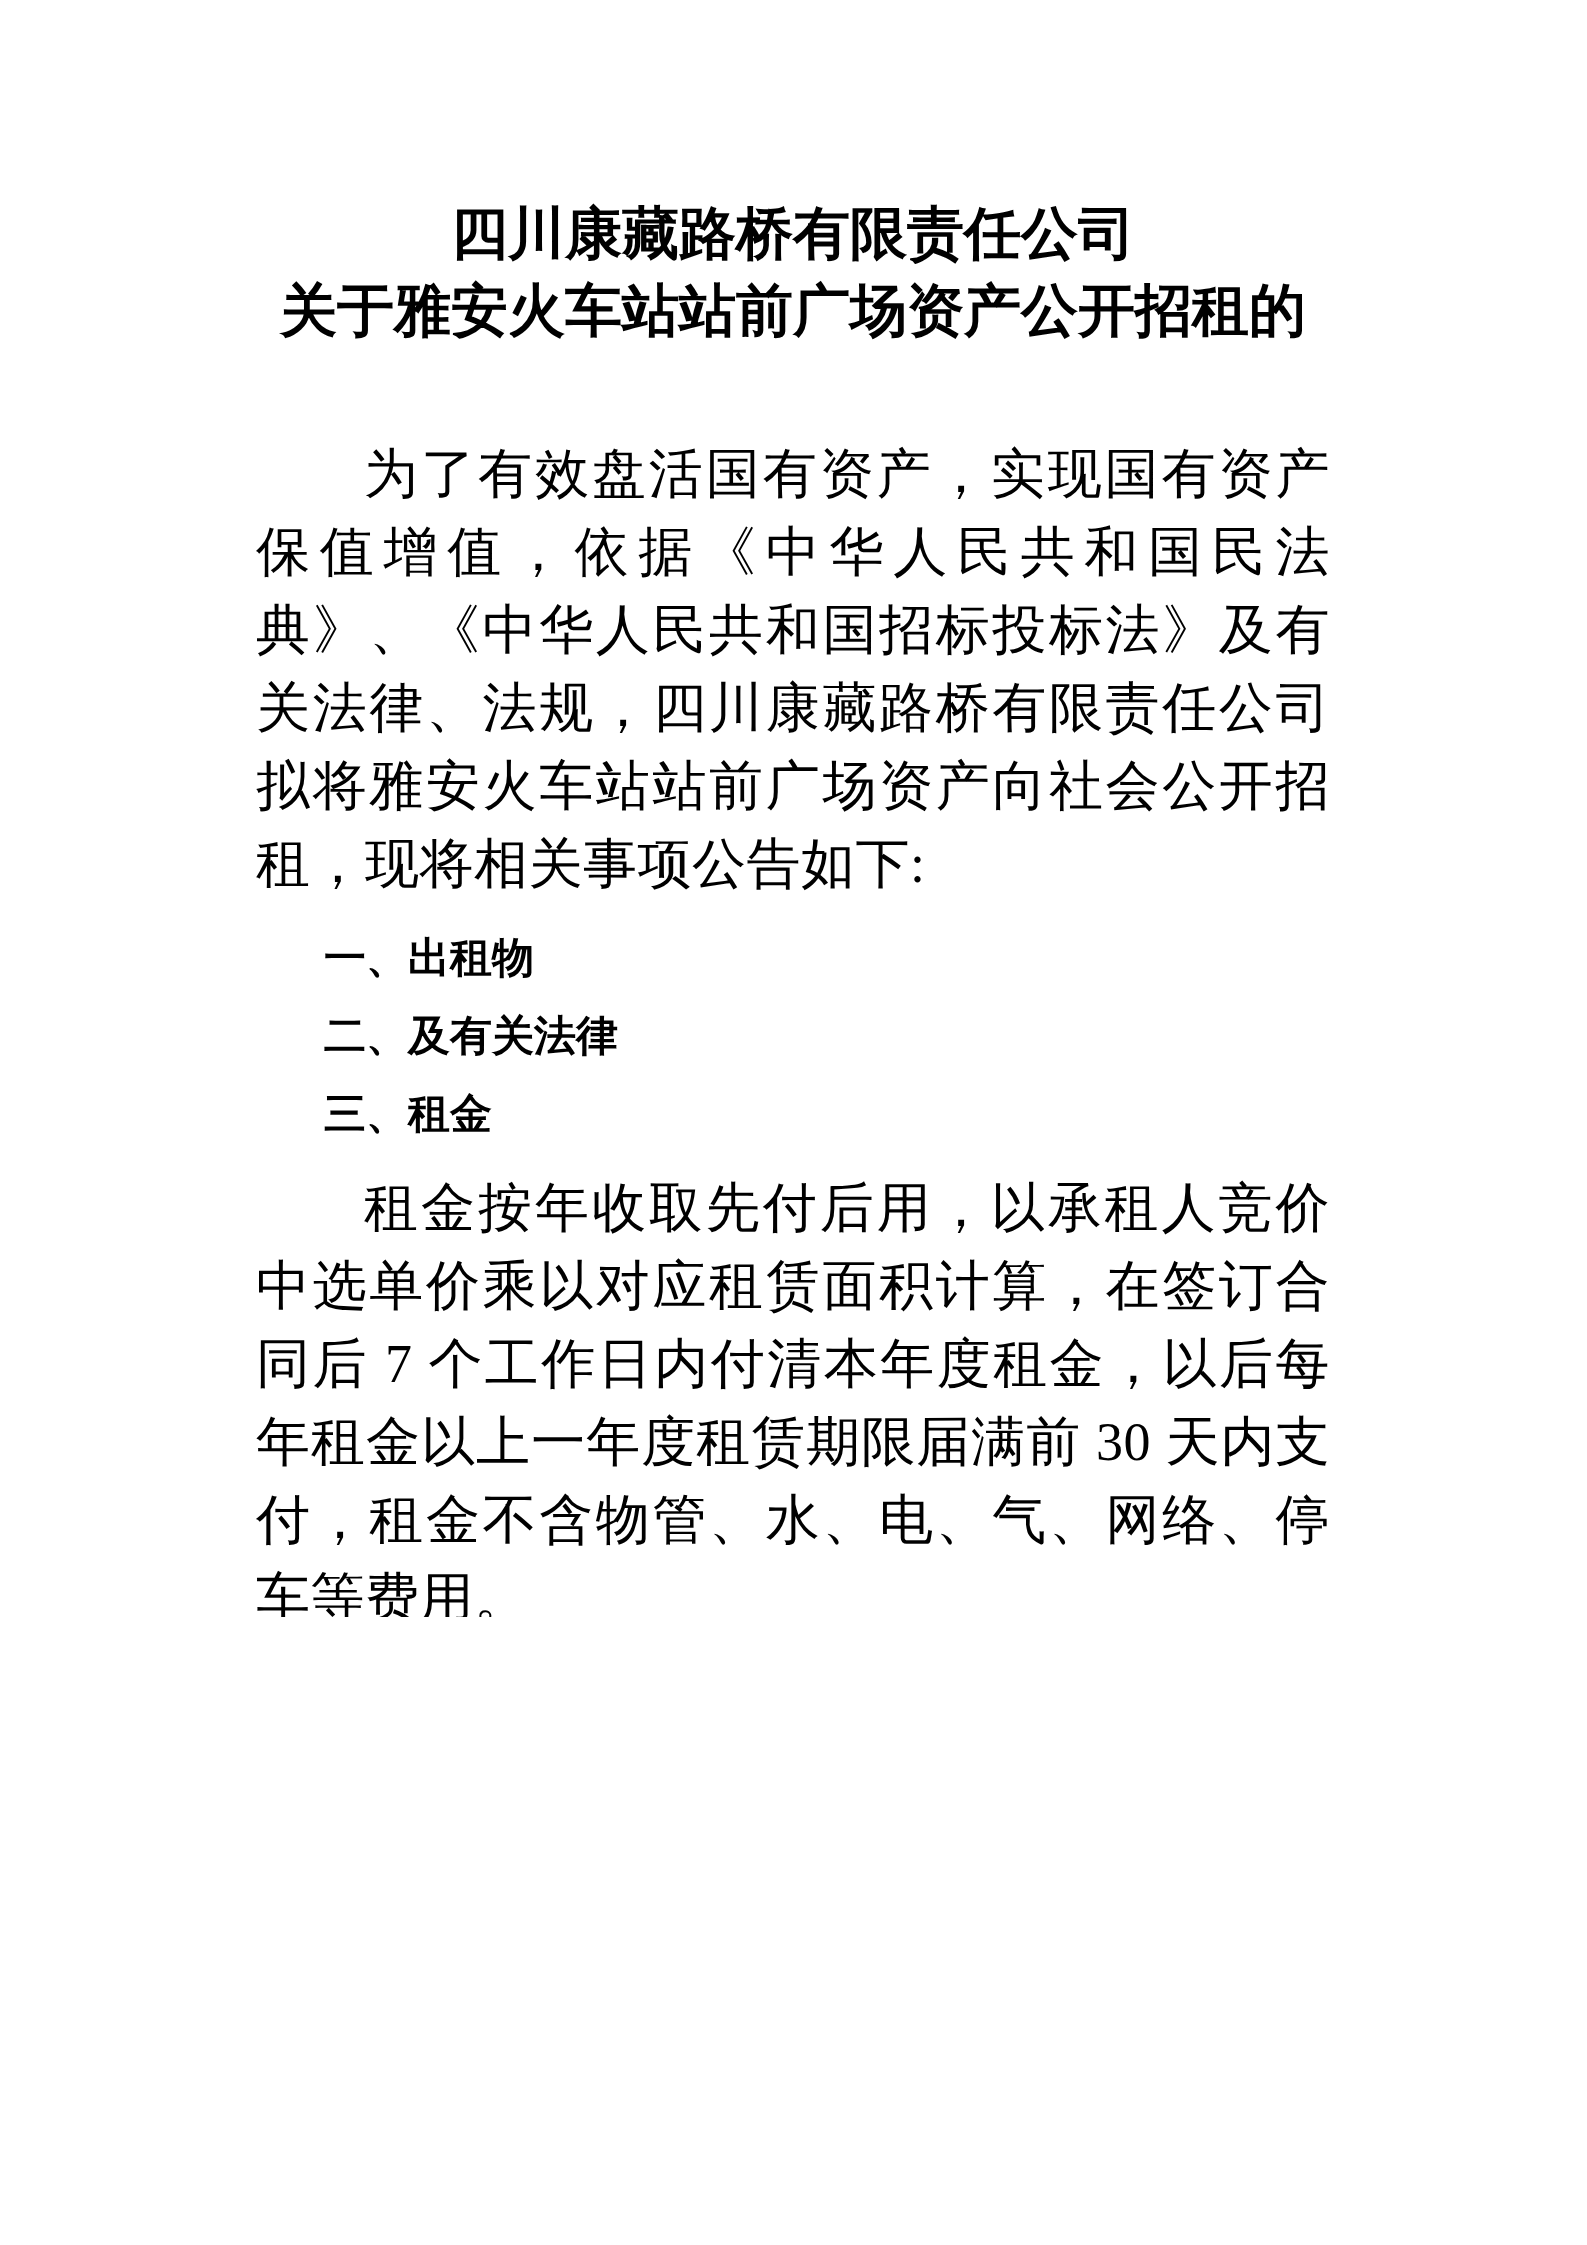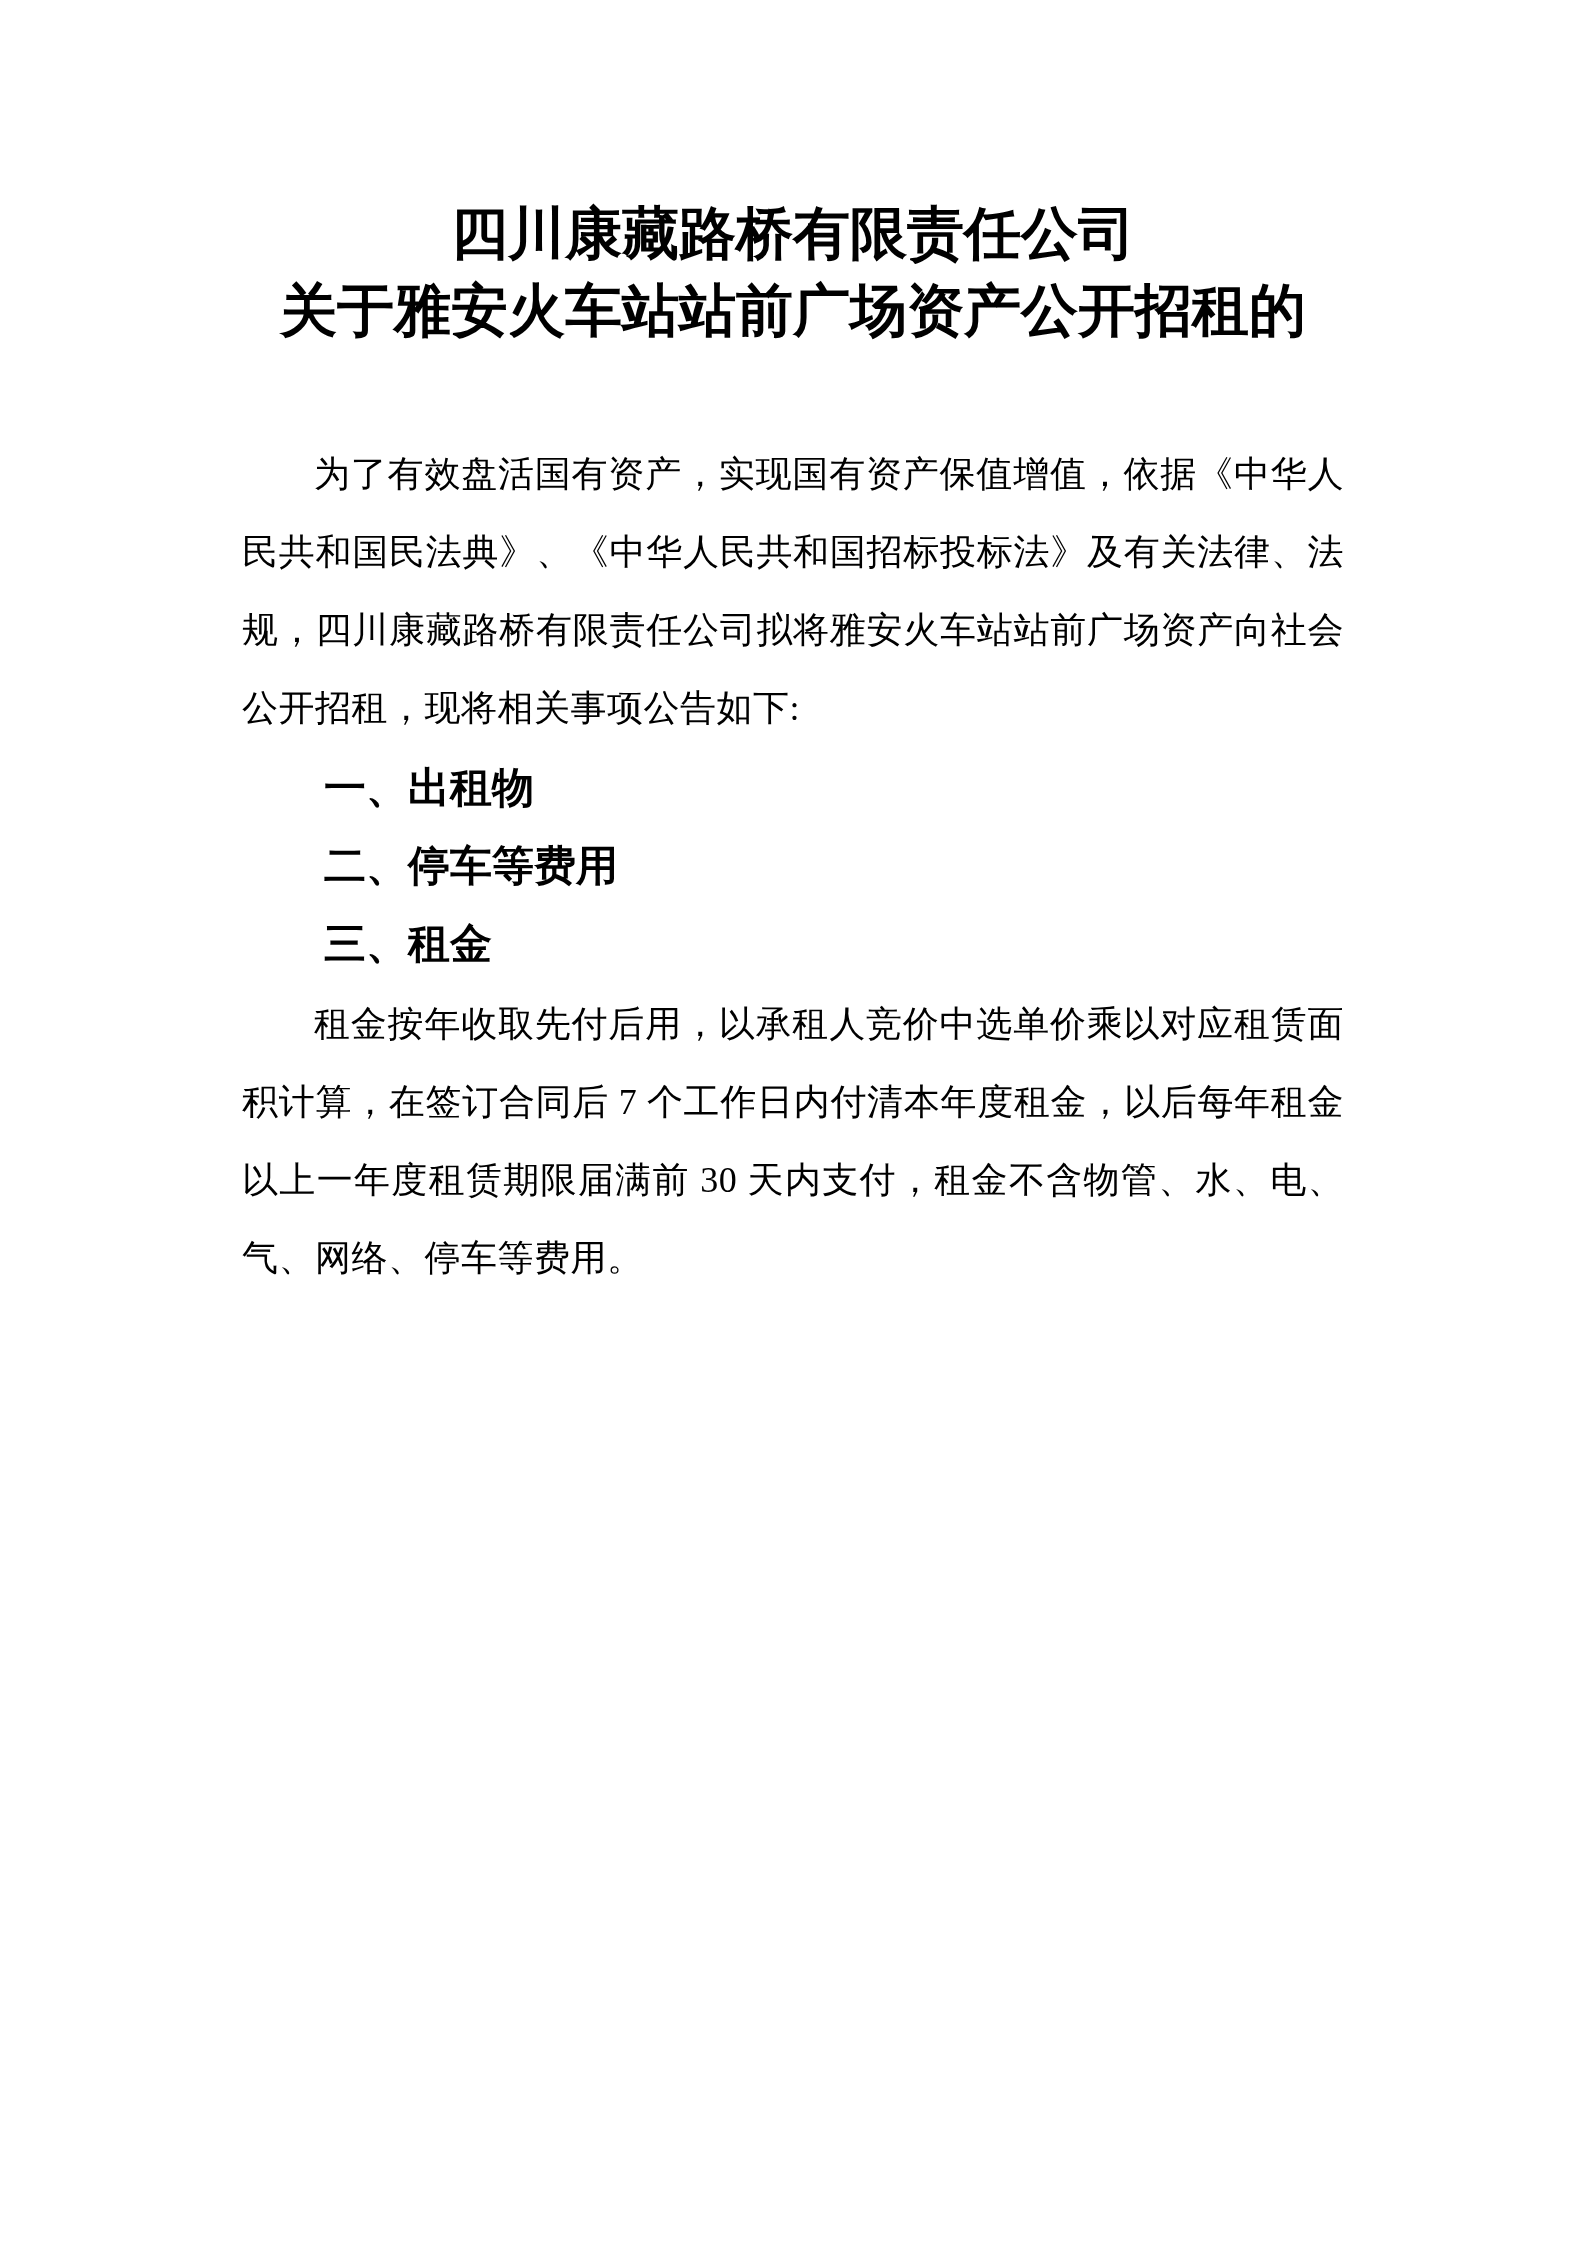--- a/index.html
+++ b/index.html
@@ -26,22 +26,22 @@
     margin: 0 0 86px 0;
     font-family: "Liberation Serif", "DejaVu Serif", serif;
   }
   .title-line {
     white-space: nowrap;
   }
   .doc-body {
     width: 1106px;
   }
   .doc-body p.body {
-    margin: 2px;
-    font-size: 36px;
+    margin: 16px;
+    font-size: 54px;
     line-height: 78px;
     text-align: justify;
     text-indent: 2em;
     letter-spacing: 0.5px;
     font-family: "Liberation Serif", "DejaVu Serif", serif;
   }
   .doc-body h2.heading {
     margin: 0;
     font-size: 42px;
     line-height: 78px;
@@ -54,17 +54,17 @@
 <body>
 
 <div class="page">
   <header class="doc-title">
       <div class="title-line">四川康藏路桥有限责任公司</div>
       <div class="title-line">关于雅安火车站站前广场资产公开招租的</div>
     </header>
   <main class="doc-body">
       <p class="body">为了有效盘活国有资产，实现国有资产保值增值，依据《中华人民共和国民法典》、《中华人民共和国招标投标法》及有关法律、法规，四川康藏路桥有限责任公司拟将雅安火车站站前广场资产向社会公开招租，现将相关事项公告如下:</p>
       <h2 class="heading">一、出租物</h2>
-      <h2 class="heading">二、停车等费用</h2>
+      <h2 class="heading">二、及有关法律</h2>
       <h2 class="heading">三、租金</h2>
       <p class="body">租金按年收取先付后用，以承租人竞价中选单价乘以对应租赁面积计算，在签订合同后 7 个工作日内付清本年度租金，以后每年租金以上一年度租赁期限届满前 30 天内支付，租金不含物管、水、电、气、网络、停车等费用。</p>
     </main>
 </div>
 
 </body></html>

